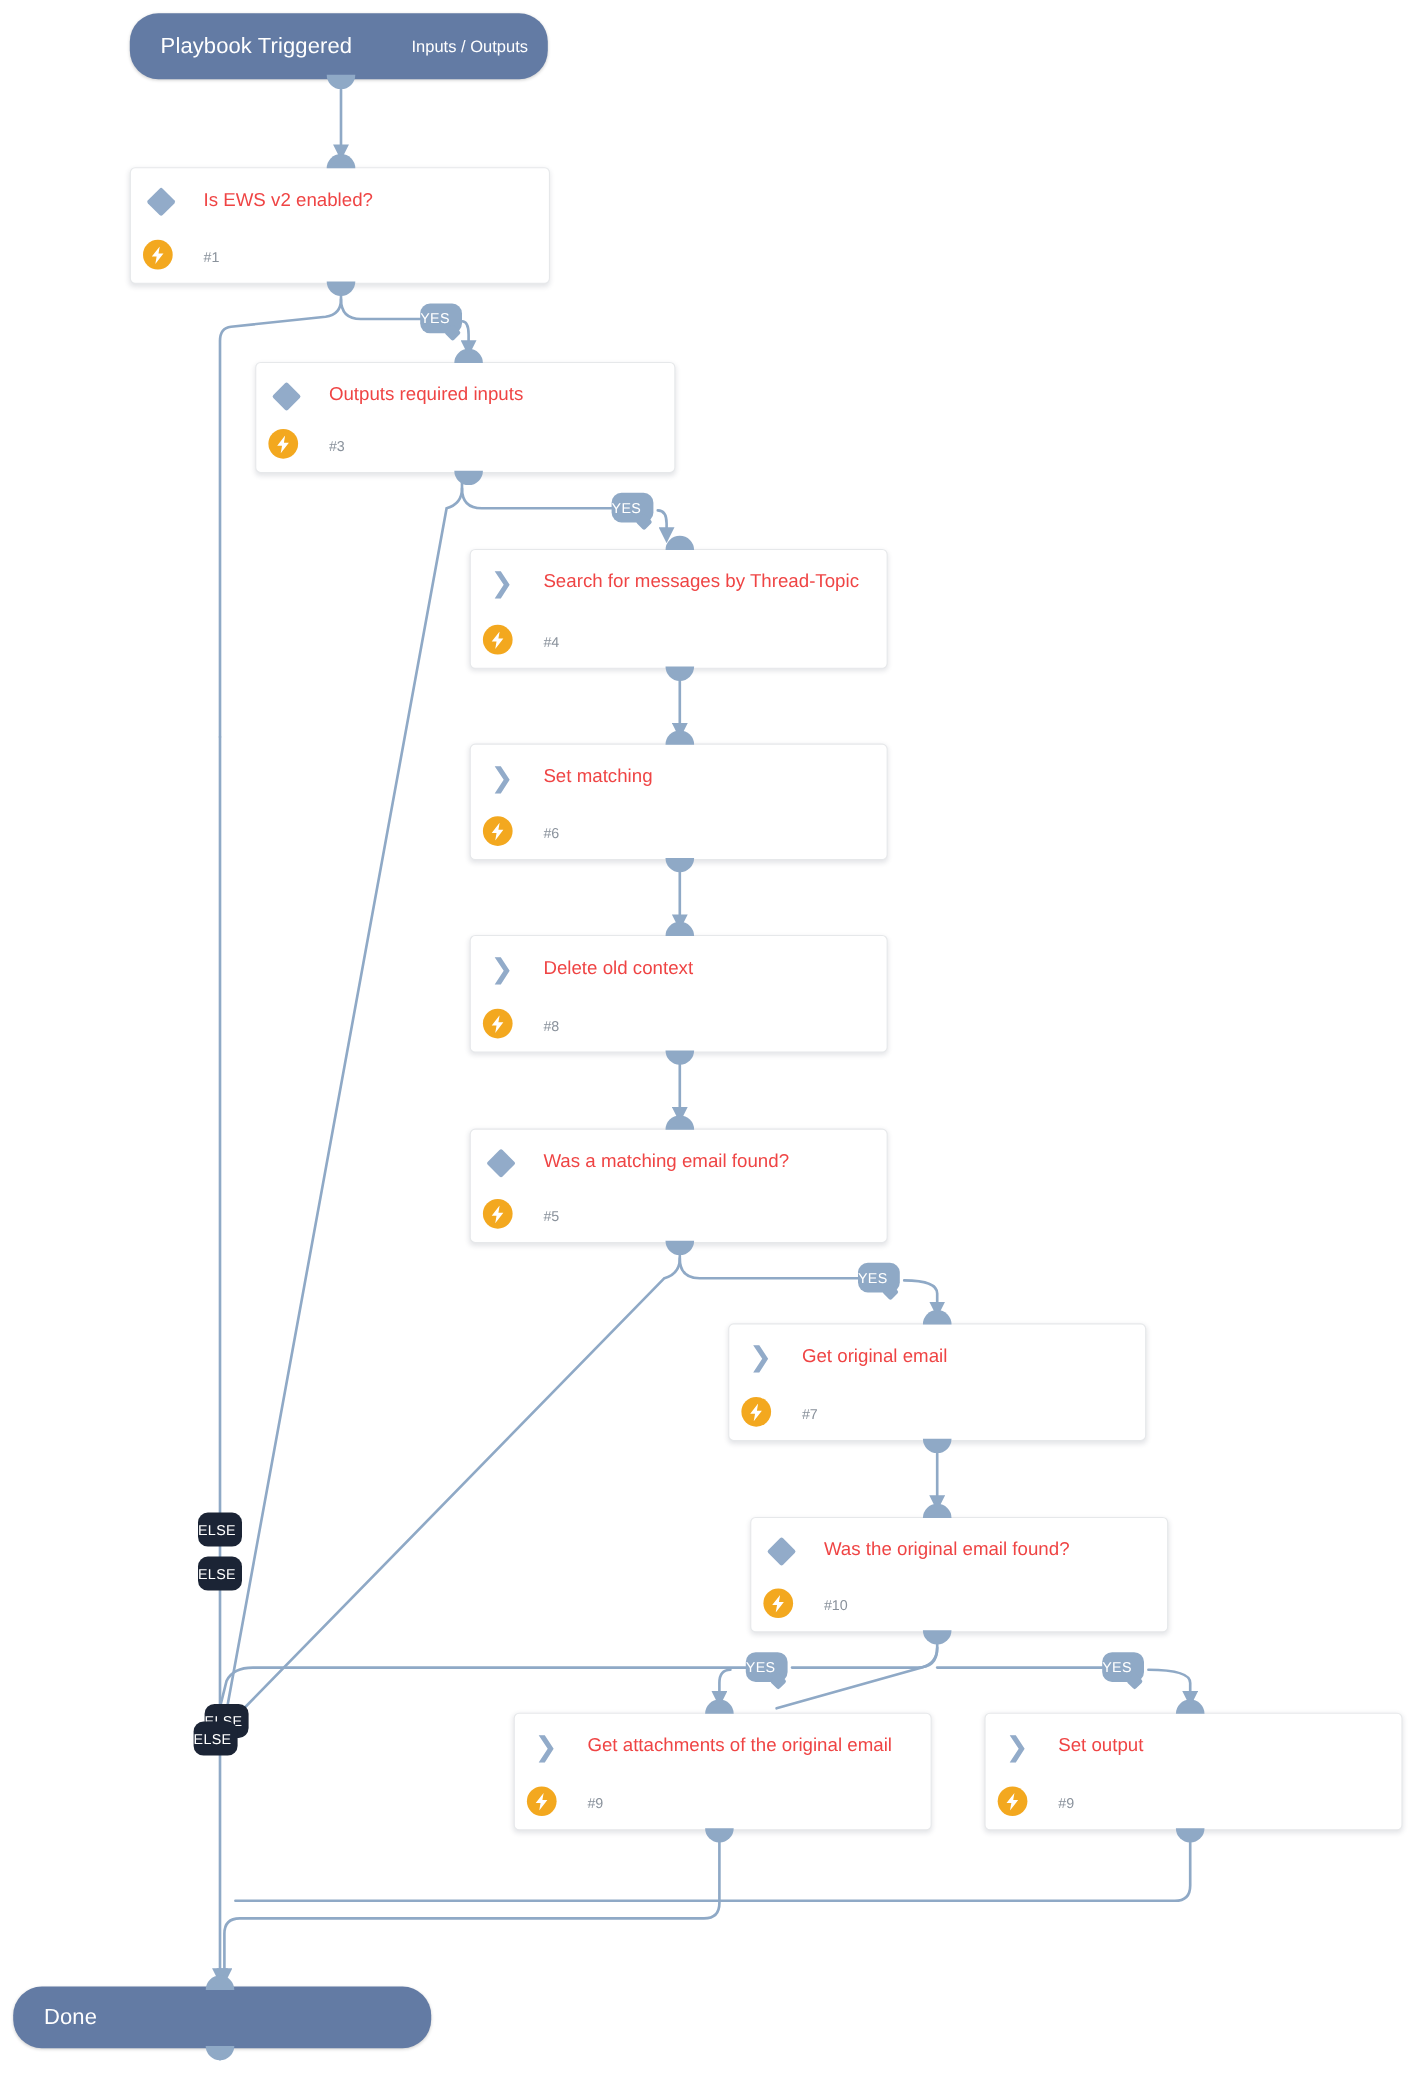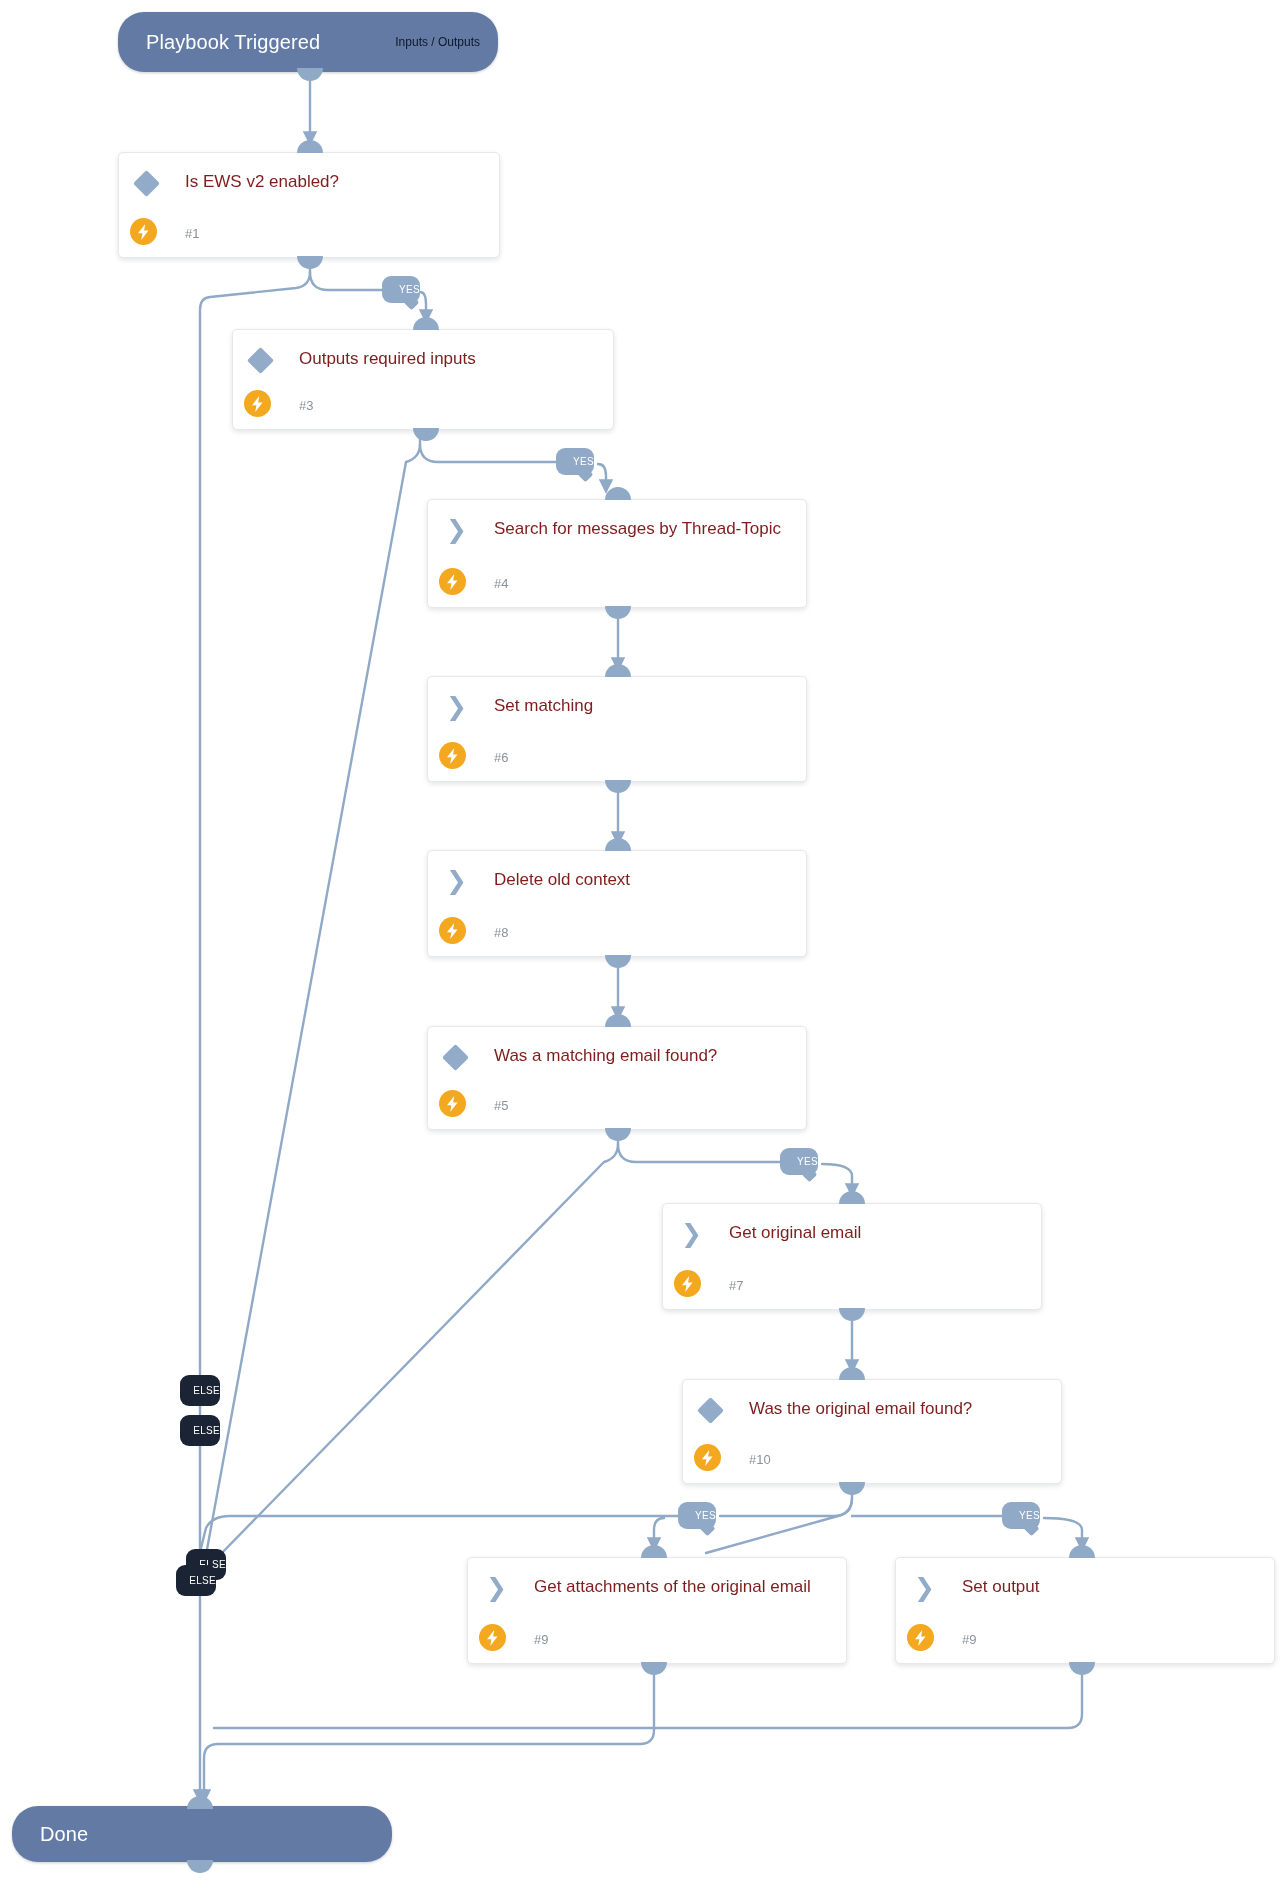--- a/index.html
+++ b/index.html
@@ -34,22 +34,22 @@
     z-index: 4;
   }
   .pill .pill-title {
     color: #ffffff;
     font-size: 20px;
     padding-left: 28px;
     letter-spacing: 0.1px;
     white-space: nowrap;
   }
   .pill .pill-sub {
-    color: #0f172a;
-    font-size: 12px;
+    color: #ffffff;
+    font-size: 15px;
     margin-left: auto;
     padding-right: 18px;
     white-space: nowrap;
   }
 
   
   .card {
     position: absolute;
     background: #ffffff;
     border: 1px solid #e6e8ea;
@@ -62,21 +62,21 @@
     height: 100%;
     padding: 17px 16px 0 16px;
   }
   .card-title {
     position: absolute;
     left: 66px;
     top: 16px;
     right: 14px;
     font-size: 17px;
     line-height: 25px;
-    color: #7f1d1d;
+    color: #ef4444;
   }
   .card-id {
     position: absolute;
     left: 66px;
     bottom: 16px;
     font-size: 13px;
     color: #8a929c;
   }
 
   
@@ -128,24 +128,24 @@
   }
   .port.bottom { border-radius: 0 0 14px 14px; }
   .port.top    { border-radius: 14px 14px 0 0; }
 
   
   .badge {
     position: absolute;
     z-index: 6;
     border-radius: 9px;
     color: #ffffff;
-    font-size: 10px;
+    font-size: 13px;
     display: flex;
     align-items: center;
-    justify-content: flex-end;
+    justify-content: flex-start;
     letter-spacing: 0.3px;
   }
   .badge.yes {
     background: #8fa9c6;
     width: 38px;
     height: 27px;
   }
   .badge.yes::after {
     content: "";
     position: absolute;

